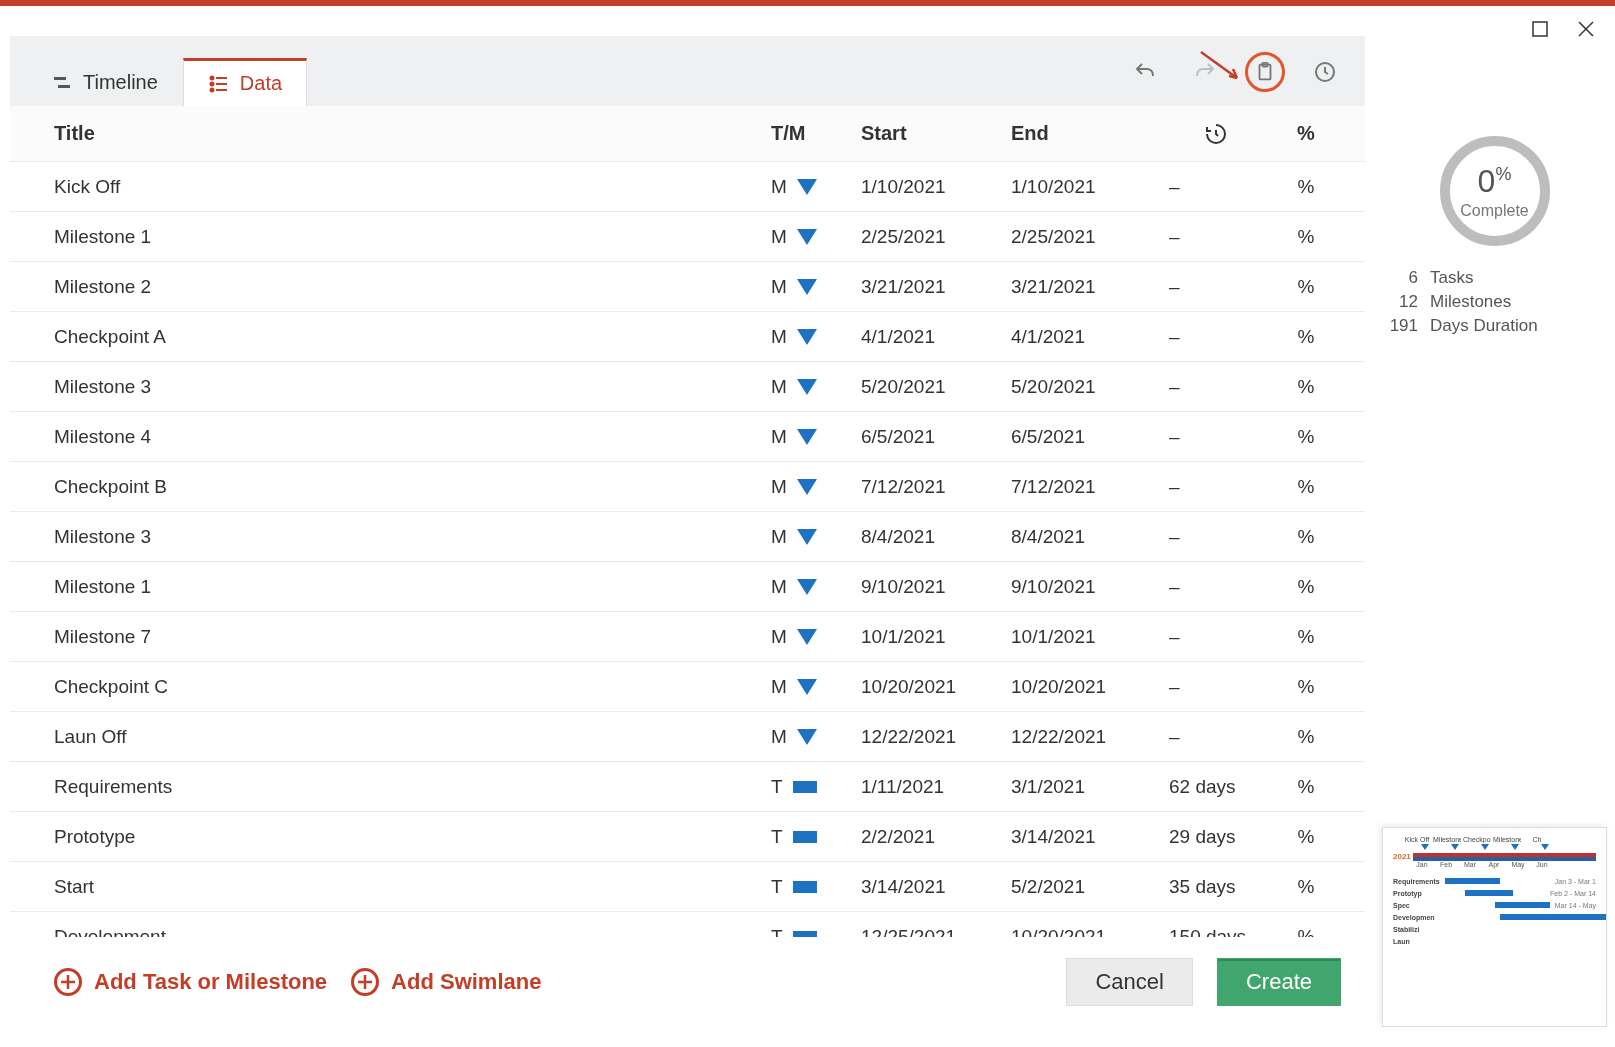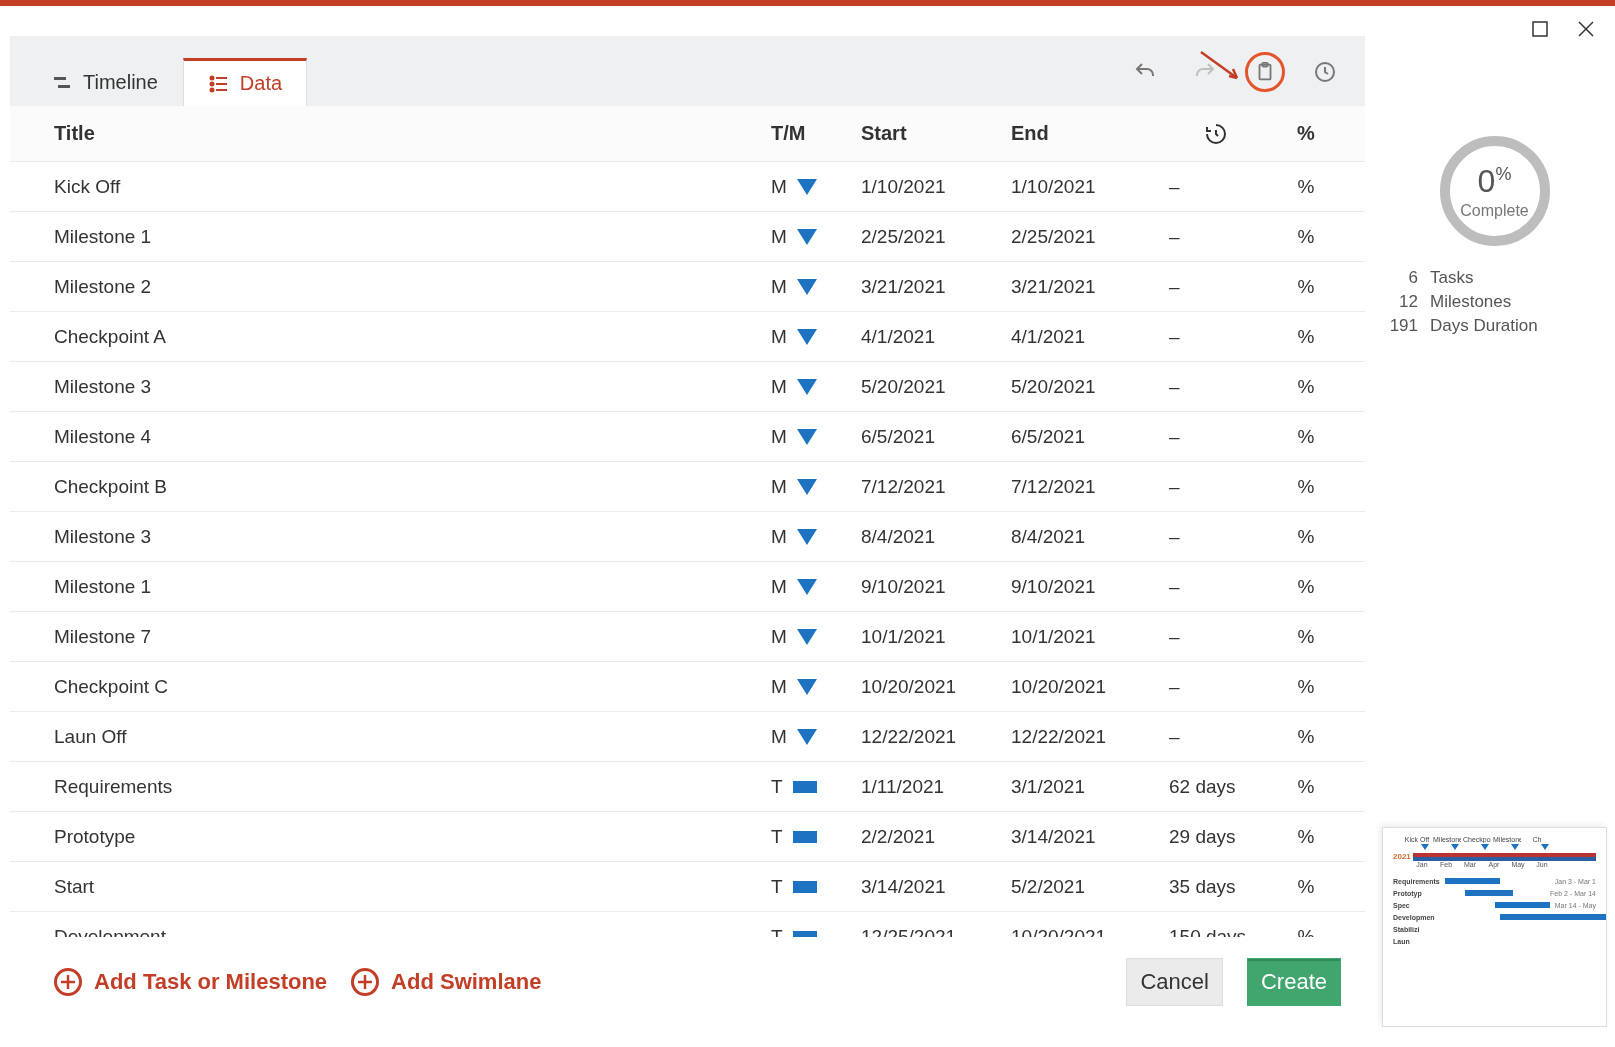--- a/index.html
+++ b/index.html
@@ -48,21 +48,21 @@
   .row .tm{display:flex;align-items:center;gap:10px;}
   .m-tri{width:0;height:0;border-left:10px solid transparent;border-right:10px solid transparent;border-top:16px solid var(--blue);display:inline-block}
   .t-bar{width:24px;height:12px;background:var(--blue);display:inline-block}
   .col-dur,.col-pc{color:#333}
 
   
   .footer{position:absolute;left:0;right:0;bottom:0;height:90px;display:flex;align-items:center;justify-content:space-between;padding:0 24px 0 44px;}
   .add-btn{display:flex;align-items:center;gap:12px;color:var(--red);font-size:22px;font-weight:600;cursor:pointer}
   .add-btn .plus{width:28px;height:28px;border:3px solid var(--red);border-radius:50%;display:flex;align-items:center;justify-content:center}
   .footer-right{display:flex;gap:24px}
-  .btn{height:48px;padding:0 13px;display:flex;align-items:center;justify-content:center;font-size:22px;cursor:pointer;border:1px solid #ddd;background:#fff;}
+  .btn{height:48px;padding:0 28px;display:flex;align-items:center;justify-content:center;font-size:22px;cursor:pointer;border:1px solid #ddd;background:#fff;}
   .btn.cancel{background:var(--grey);color:#333}
   .btn.create{background:var(--green);color:#fff;border-color:var(--green);box-shadow:0 2px 0 #2e8a58 inset;}
 
   
   .donut{width:110px;height:110px;border-radius:50%;border:10px solid #bdbdbd;margin:0 auto;display:flex;flex-direction:column;align-items:center;justify-content:center;}
   .donut .big{font-size:32px;color:#555;font-weight:400}
   .donut .sm{font-size:16px;color:#777;margin-top:2px}
   .stats{margin-top:22px;font-size:17px;color:#555}
   .stats div{display:grid;grid-template-columns:44px auto;gap:4px;margin-bottom:4px;text-align:left}
   .stats span.n{text-align:right;padding-right:8px}

